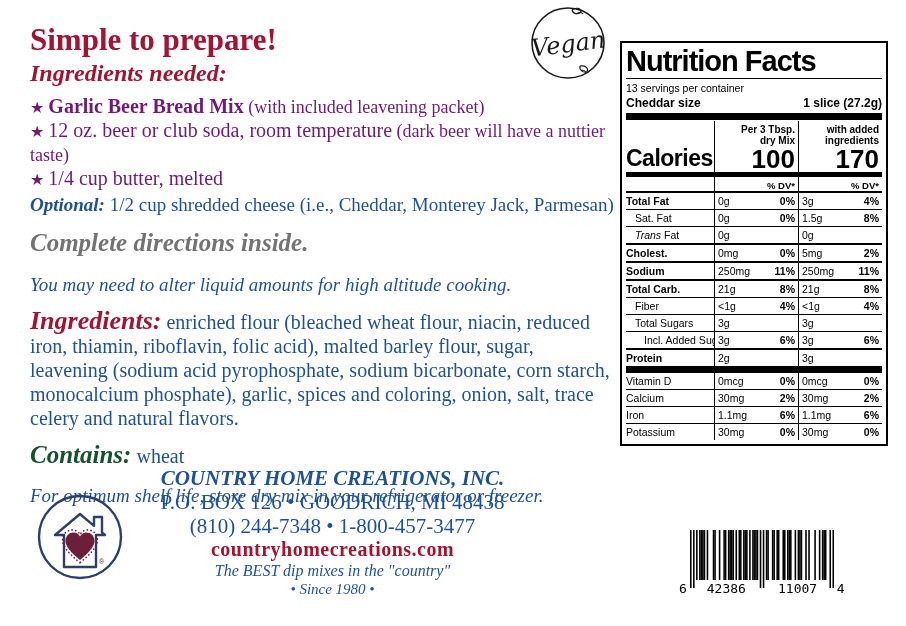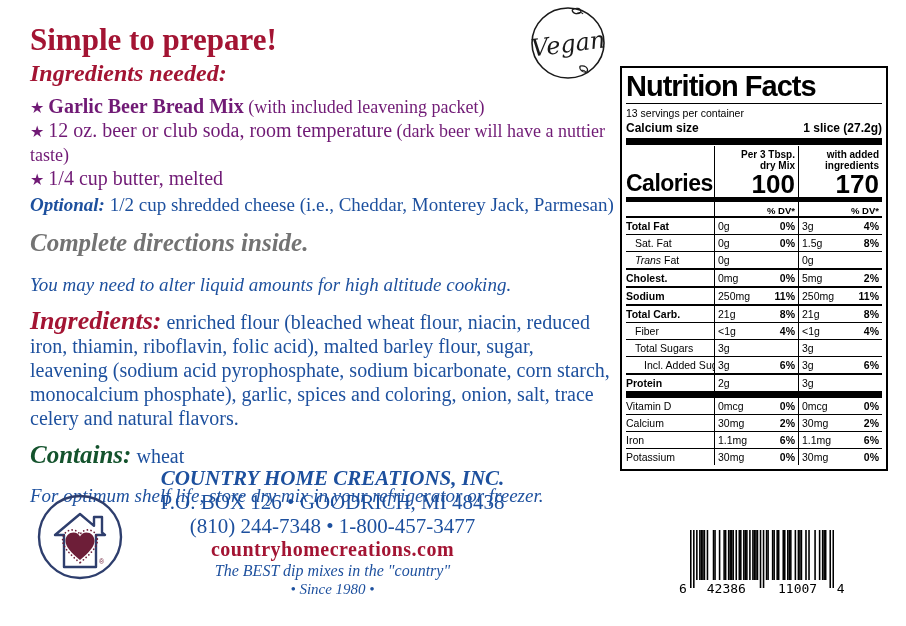--- a/index.html
+++ b/index.html
@@ -30,21 +30,21 @@
   .co-name{font-size:21px;line-height:24px;font-weight:bold;font-style:italic;}
   .co-address,.co-phones{font-size:21px;line-height:24px;}
   .co-web{font-size:20px;line-height:23px;font-weight:bold;color:#a31433;letter-spacing:.5px;}
   .co-tagline{font-size:16px;line-height:19px;font-style:italic;}
   .co-since{font-size:15px;line-height:18px;font-style:italic;}
   
   .house-logo{position:absolute;left:36px;top:490px;}
   .vegan-stamp{position:absolute;left:528px;top:4px;}
   
   .nf{
-    position:absolute;left:620px;top:66px;width:268px;box-sizing:border-box;
+    position:absolute;left:620px;top:41px;width:268px;box-sizing:border-box;
     border:2px solid #000;background:#fff;padding:3px 4px 4px 4px;
     font-family:"Liberation Sans",sans-serif;color:#000;
   }
   .nf-title{font-size:29px;font-weight:bold;letter-spacing:-1px;line-height:31px;white-space:nowrap;}
   .nf-title-rule{border-top:1px solid #000;margin-top:1px;}
   .nf-servings{font-size:10.5px;margin-top:3px;}
   .nf-servsize{display:flex;justify-content:space-between;font-size:12px;font-weight:bold;margin-top:2px;}
   .nf-thickbar{height:7px;background:#000;margin-top:3px;}
   .nf-labcell{flex:1;min-width:0;}
   .nf-col{width:84px;box-sizing:border-box;border-left:1px solid #000;padding:0 3px;text-align:right;}
@@ -114,21 +114,21 @@
       <path d="M52,62 c5,-1 9,2 7,6 c-4,1 -8,-2 -7,-6 M53,66 c2,0 5,1 5,3" fill="none" stroke="#1a1a1a" stroke-width="1.2"></path>
       <text x="40" y="48" text-anchor="middle" font-family="DejaVu Serif, serif" font-style="italic" font-size="24" fill="#1a1a1a" transform="rotate(-7 40 39)">Vegan</text>
     </svg>
   </div>
 
   <div class="nf">
     <div class="nf-title">Nutrition Facts</div>
     <div class="nf-title-rule"></div>
     <div class="nf-servings">13 servings per container</div>
     <div class="nf-servsize">
-      <span>Calcium size</span>
+      <span>Cheddar size</span>
       <span>1 slice (27.2g)</span>
     </div>
     <div class="nf-thickbar"></div>
 
     <div class="nf-header">
       <div class="nf-labcell">
           <span class="nf-cal">Calories</span>
         </div>
       <div class="nf-col">
         <div class="nf-colhead">

